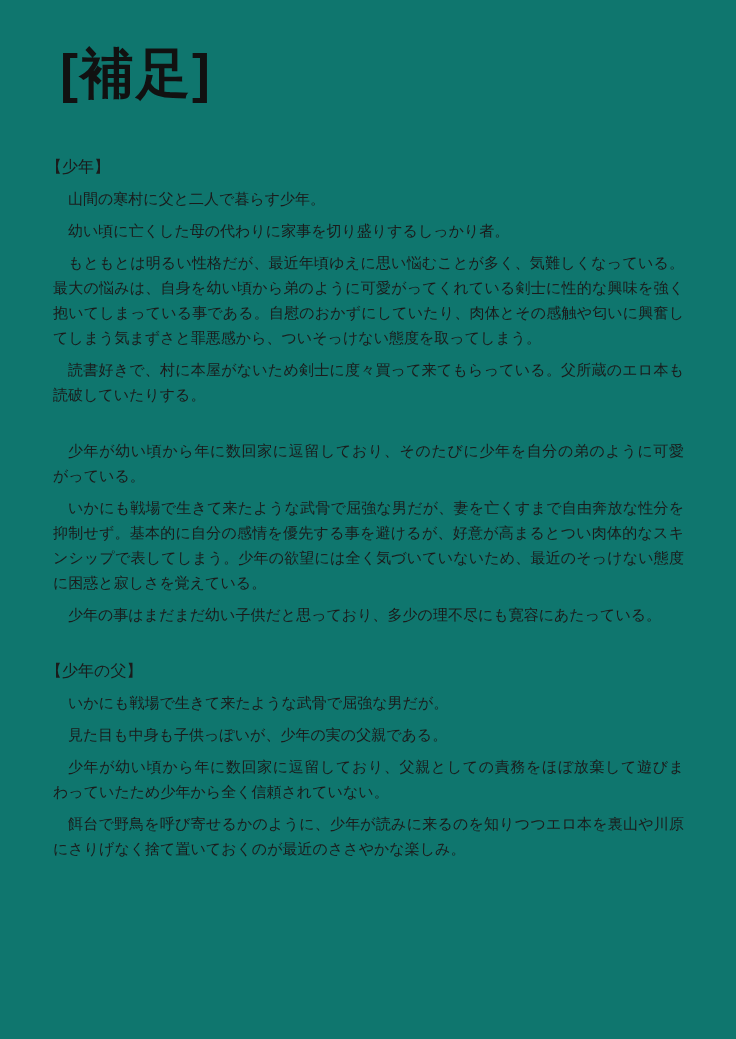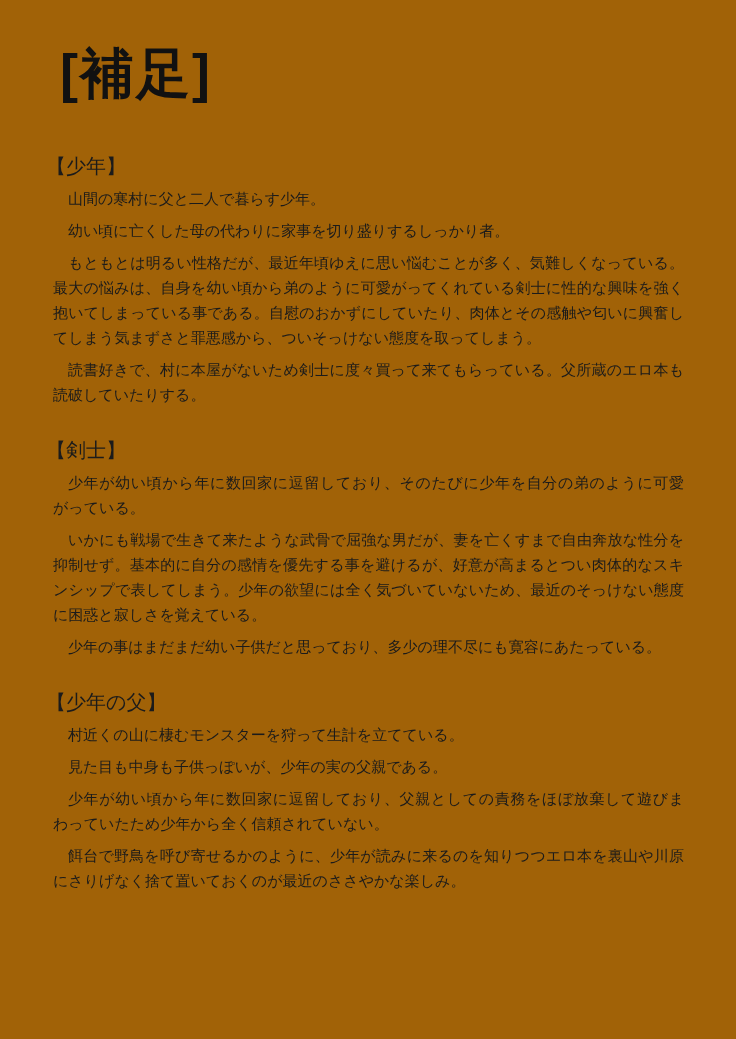--- a/index.html
+++ b/index.html
@@ -4,40 +4,40 @@
 <style>
   html, body {
     margin: 0;
     padding: 0;
     background: #ffffff;
   }
   .page {
     position: relative;
     width: 736px;
     height: 1039px;
-    background: #a16207;
+    background: #0f766e;
     overflow: hidden;
     font-family: "Liberation Sans", "DejaVu Sans", sans-serif;
     color: #1b1b1b;
     box-sizing: border-box;
     padding: 36px 45px 0 46px;
   }
   .doc-title {
     font-size: 54px;
     font-weight: 700;
     line-height: 74px;
     letter-spacing: 2px;
     margin: 0 0 44px 14px;
     color: #111111;
     white-space: nowrap;
   }
   .section { margin: 0; }
   .section + .section { margin-top: 31px; }
   .section-heading {
-    font-size: 20px;
+    font-size: 16px;
     font-weight: 400;
     line-height: 25px;
     margin: 6px 0 3px 0;
     color: #1b1b1b;
   }
   .section p {
     margin: 7px;
     font-size: 15px;
     line-height: 25px;
     text-indent: 15px;
@@ -56,27 +56,26 @@
 
   <div class="section">
     <h2 class="section-heading">【少年】</h2>
     <p>山間の寒村に父と二人で暮らす少年。</p>
     <p>幼い頃に亡くした母の代わりに家事を切り盛りするしっかり者。</p>
     <p>もともとは明るい性格だが、最近年頃ゆえに思い悩むことが多く、気難しくなっている。最大の悩みは、自身を幼い頃から弟のように可愛がってくれている剣士に性的な興味を強く抱いてしまっている事である。自慰のおかずにしていたり、肉体とその感触や匂いに興奮してしまう気まずさと罪悪感から、ついそっけない態度を取ってしまう。</p>
     <p>読書好きで、村に本屋がないため剣士に度々買って来てもらっている。父所蔵のエロ本も読破していたりする。</p>
   </div>
 
   <div class="section">
-    <h2 class="section-heading">【剣士】</h2>
     <p>少年が幼い頃から年に数回家に逗留しており、そのたびに少年を自分の弟のように可愛がっている。</p>
     <p>いかにも戦場で生きて来たような武骨で屈強な男だが、妻を亡くすまで自由奔放な性分を抑制せず。基本的に自分の感情を優先する事を避けるが、好意が高まるとつい肉体的なスキンシップで表してしまう。少年の欲望には全く気づいていないため、最近のそっけない態度に困惑と寂しさを覚えている。</p>
     <p>少年の事はまだまだ幼い子供だと思っており、多少の理不尽にも寛容にあたっている。</p>
   </div>
 
   <div class="section">
     <h2 class="section-heading">【少年の父】</h2>
-    <p>村近くの山に棲むモンスターを狩って生計を立てている。</p>
+    <p>いかにも戦場で生きて来たような武骨で屈強な男だが。</p>
     <p>見た目も中身も子供っぽいが、少年の実の父親である。</p>
     <p>少年が幼い頃から年に数回家に逗留しており、父親としての責務をほぼ放棄して遊びまわっていたため少年から全く信頼されていない。</p>
     <p>餌台で野鳥を呼び寄せるかのように、少年が読みに来るのを知りつつエロ本を裏山や川原にさりげなく捨て置いておくのが最近のささやかな楽しみ。</p>
   </div>
 
 </div>
 
 </body></html>

